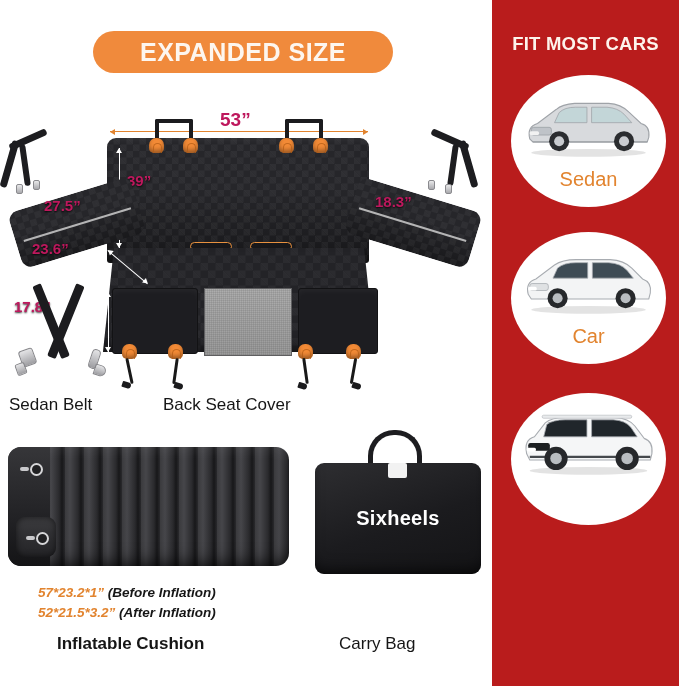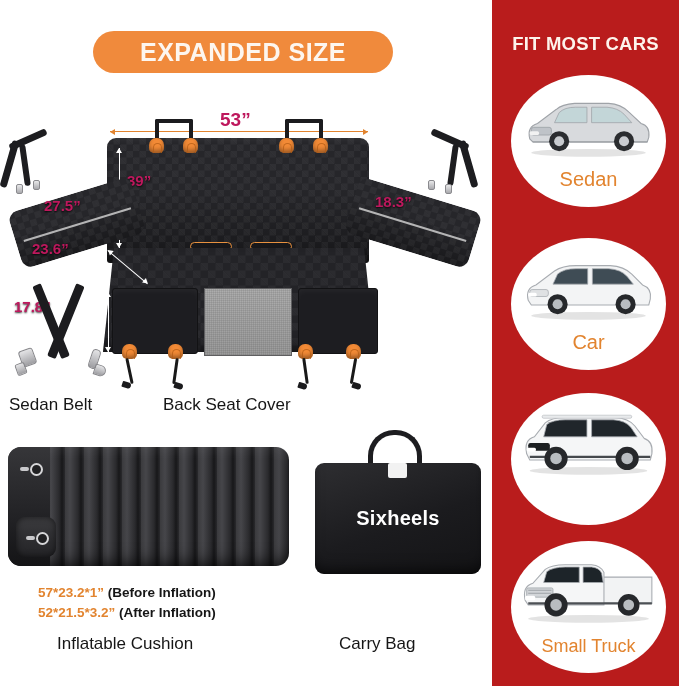--- a/index.html
+++ b/index.html
@@ -314,20 +314,21 @@
     border-radius: 9px;
     background: linear-gradient(180deg,#3b3b3e,#232326);
     box-shadow: inset 0 0 6px rgba(0,0,0,.6);
   }
 
   .cushion-dim {
     position: absolute;
     font-size: 13.5px;
     font-weight: bold;
     white-space: nowrap;
+    font-style: italic;
   }
   .cushion-dim .num { color: #E2842F; }
   .cushion-dim .note { color: #161616; font-weight: bold; }
 
   
   #carry-bag-wrap { position: absolute; left: 310px; top: 430px; width: 180px; height: 180px; }
   #bag-handle {
     position: absolute;
     left: 58px; top: 0px;
     width: 54px; height: 36px;
@@ -518,21 +519,21 @@
     </div>
 
     <div id="carry-bag-wrap">
       <div id="bag-handle"></div>
       <div id="bag-body">
         <div id="bag-brand">Sixheels</div>
       </div>
       <div id="bag-tab"></div>
     </div>
 
-    <div class="item-label" style="left:57px; top:634px; font-weight:normal;">Inflatable Cushion</div>
+    <div class="item-label" style="left:57px; top:634px; font-weight:bold;">Inflatable Cushion</div>
     <div class="item-label" style="left:339px; top:634px;">Carry Bag</div>
   </div>
 
   <div id="right-panel">
 
     <div id="right-title">FIT MOST CARS</div>
 
     <div class="car-card" style="top:75px;">
       <svg class="car-art" viewBox="0 0 200 88">
         <ellipse cx="100" cy="80" rx="74" ry="5" fill="#e3e3e3"></ellipse>
@@ -543,21 +544,21 @@
         <rect x="24" y="52" width="12" height="5" rx="2" fill="#f2f2f2"></rect>
         <path d="M28 66 L176 66" stroke="#8e9398" stroke-width="1.2"></path>
         <circle cx="62" cy="65" r="13" fill="#2b2d30"></circle>
           <circle cx="62" cy="65" r="6.5" fill="#c9ccd0"></circle>
         <circle cx="146" cy="65" r="13" fill="#2b2d30"></circle>
           <circle cx="146" cy="65" r="6.5" fill="#c9ccd0"></circle>
       </svg>
       <div class="car-name">Sedan</div>
     </div>
 
-    <div class="car-card" style="top:238px;text-decoration:underline;">
+    <div class="car-card" style="top:232px;text-decoration:underline;">
       <svg class="car-art" viewBox="0 0 200 88">
         <ellipse cx="100" cy="80" rx="74" ry="5" fill="#e3e3e3"></ellipse>
         <path d="M22 60 Q18 44 32 40 L56 22 Q66 15 84 15 L128 15 Q146 16 156 26 L170 40 Q182 44 180 58 L178 66 L26 66 Z" fill="#f3f4f5" stroke="#a8acb1" stroke-width="1.4"></path>
         <path d="M60 26 Q68 19 84 19 L99 19 L99 39 L54 39 Z" fill="#3f4c55" stroke="#a8acb1" stroke-width="1"></path>
         <path d="M105 19 L126 19 Q142 20 150 29 L158 39 L105 39 Z" fill="#3f4c55" stroke="#a8acb1" stroke-width="1"></path>
         <rect x="24" y="46" width="24" height="9" rx="3" fill="#dfe1e3" stroke="#a8acb1" stroke-width="1"></rect>
         <rect x="22" y="50" width="11" height="5" rx="2" fill="#ffffff"></rect>
         <circle cx="60" cy="65" r="13" fill="#26282b"></circle>
           <circle cx="60" cy="65" r="6.5" fill="#b9bdc1"></circle>
         <circle cx="148" cy="65" r="13" fill="#26282b"></circle>
@@ -576,32 +577,14 @@
         <rect x="22" y="44" width="28" height="10" rx="3" fill="#1c1f22"></rect>
         <rect x="20" y="50" width="12" height="5" rx="2" fill="#ffffff"></rect>
         <path d="M24 62 L180 62" stroke="#45494d" stroke-width="3"></path>
         <circle cx="58" cy="64" r="15" fill="#26282b"></circle>
           <circle cx="58" cy="64" r="7.5" fill="#b9bdc1"></circle>
         <circle cx="150" cy="64" r="15" fill="#26282b"></circle>
           <circle cx="150" cy="64" r="7.5" fill="#b9bdc1"></circle>
       </svg>
     </div>
 
-    <div class="car-card" style="top:541px;">
-      <svg class="car-art" viewBox="0 0 200 88">
-        <ellipse cx="100" cy="80" rx="78" ry="5" fill="#e3e3e3"></ellipse>
-        <path d="M118 26 L182 26 L182 60 L118 60 Z" fill="#f2f3f4" stroke="#a8acb1" stroke-width="1.4"></path>
-        <path d="M18 56 Q14 38 28 34 L44 16 Q52 10 70 10 L104 10 Q116 11 120 20 L120 62 L22 62 Z" fill="#f5f6f7" stroke="#a8acb1" stroke-width="1.4"></path>
-        <path d="M46 19 Q54 13 70 13 L88 13 L88 33 L42 33 Z" fill="#1d2429" stroke="#a8acb1" stroke-width="1"></path>
-        <path d="M93 13 L104 13 Q114 14 117 21 L119 33 L93 33 Z" fill="#1d2429" stroke="#a8acb1" stroke-width="1"></path>
-        <rect x="20" y="40" width="34" height="12" rx="2" fill="#d2d5d8" stroke="#9ea2a7" stroke-width="1"></rect>
-        <path d="M22 43 L52 43 M22 47 L52 47" stroke="#9ea2a7" stroke-width="1.4"></path>
-        <rect x="18" y="50" width="13" height="6" rx="2" fill="#ffffff"></rect>
-        <path d="M22 60 L182 60" stroke="#4c5055" stroke-width="3"></path>
-        <circle cx="58" cy="62" r="15" fill="#26282b"></circle>
-          <circle cx="58" cy="62" r="7.5" fill="#b9bdc1"></circle>
-        <circle cx="152" cy="62" r="14" fill="#26282b"></circle>
-          <circle cx="152" cy="62" r="7" fill="#b9bdc1"></circle>
-      </svg>
-      <div class="car-name" style="font-size:18px;">Small Truck</div>
-    </div>
   </div>
 </div>
 
 </body></html>

